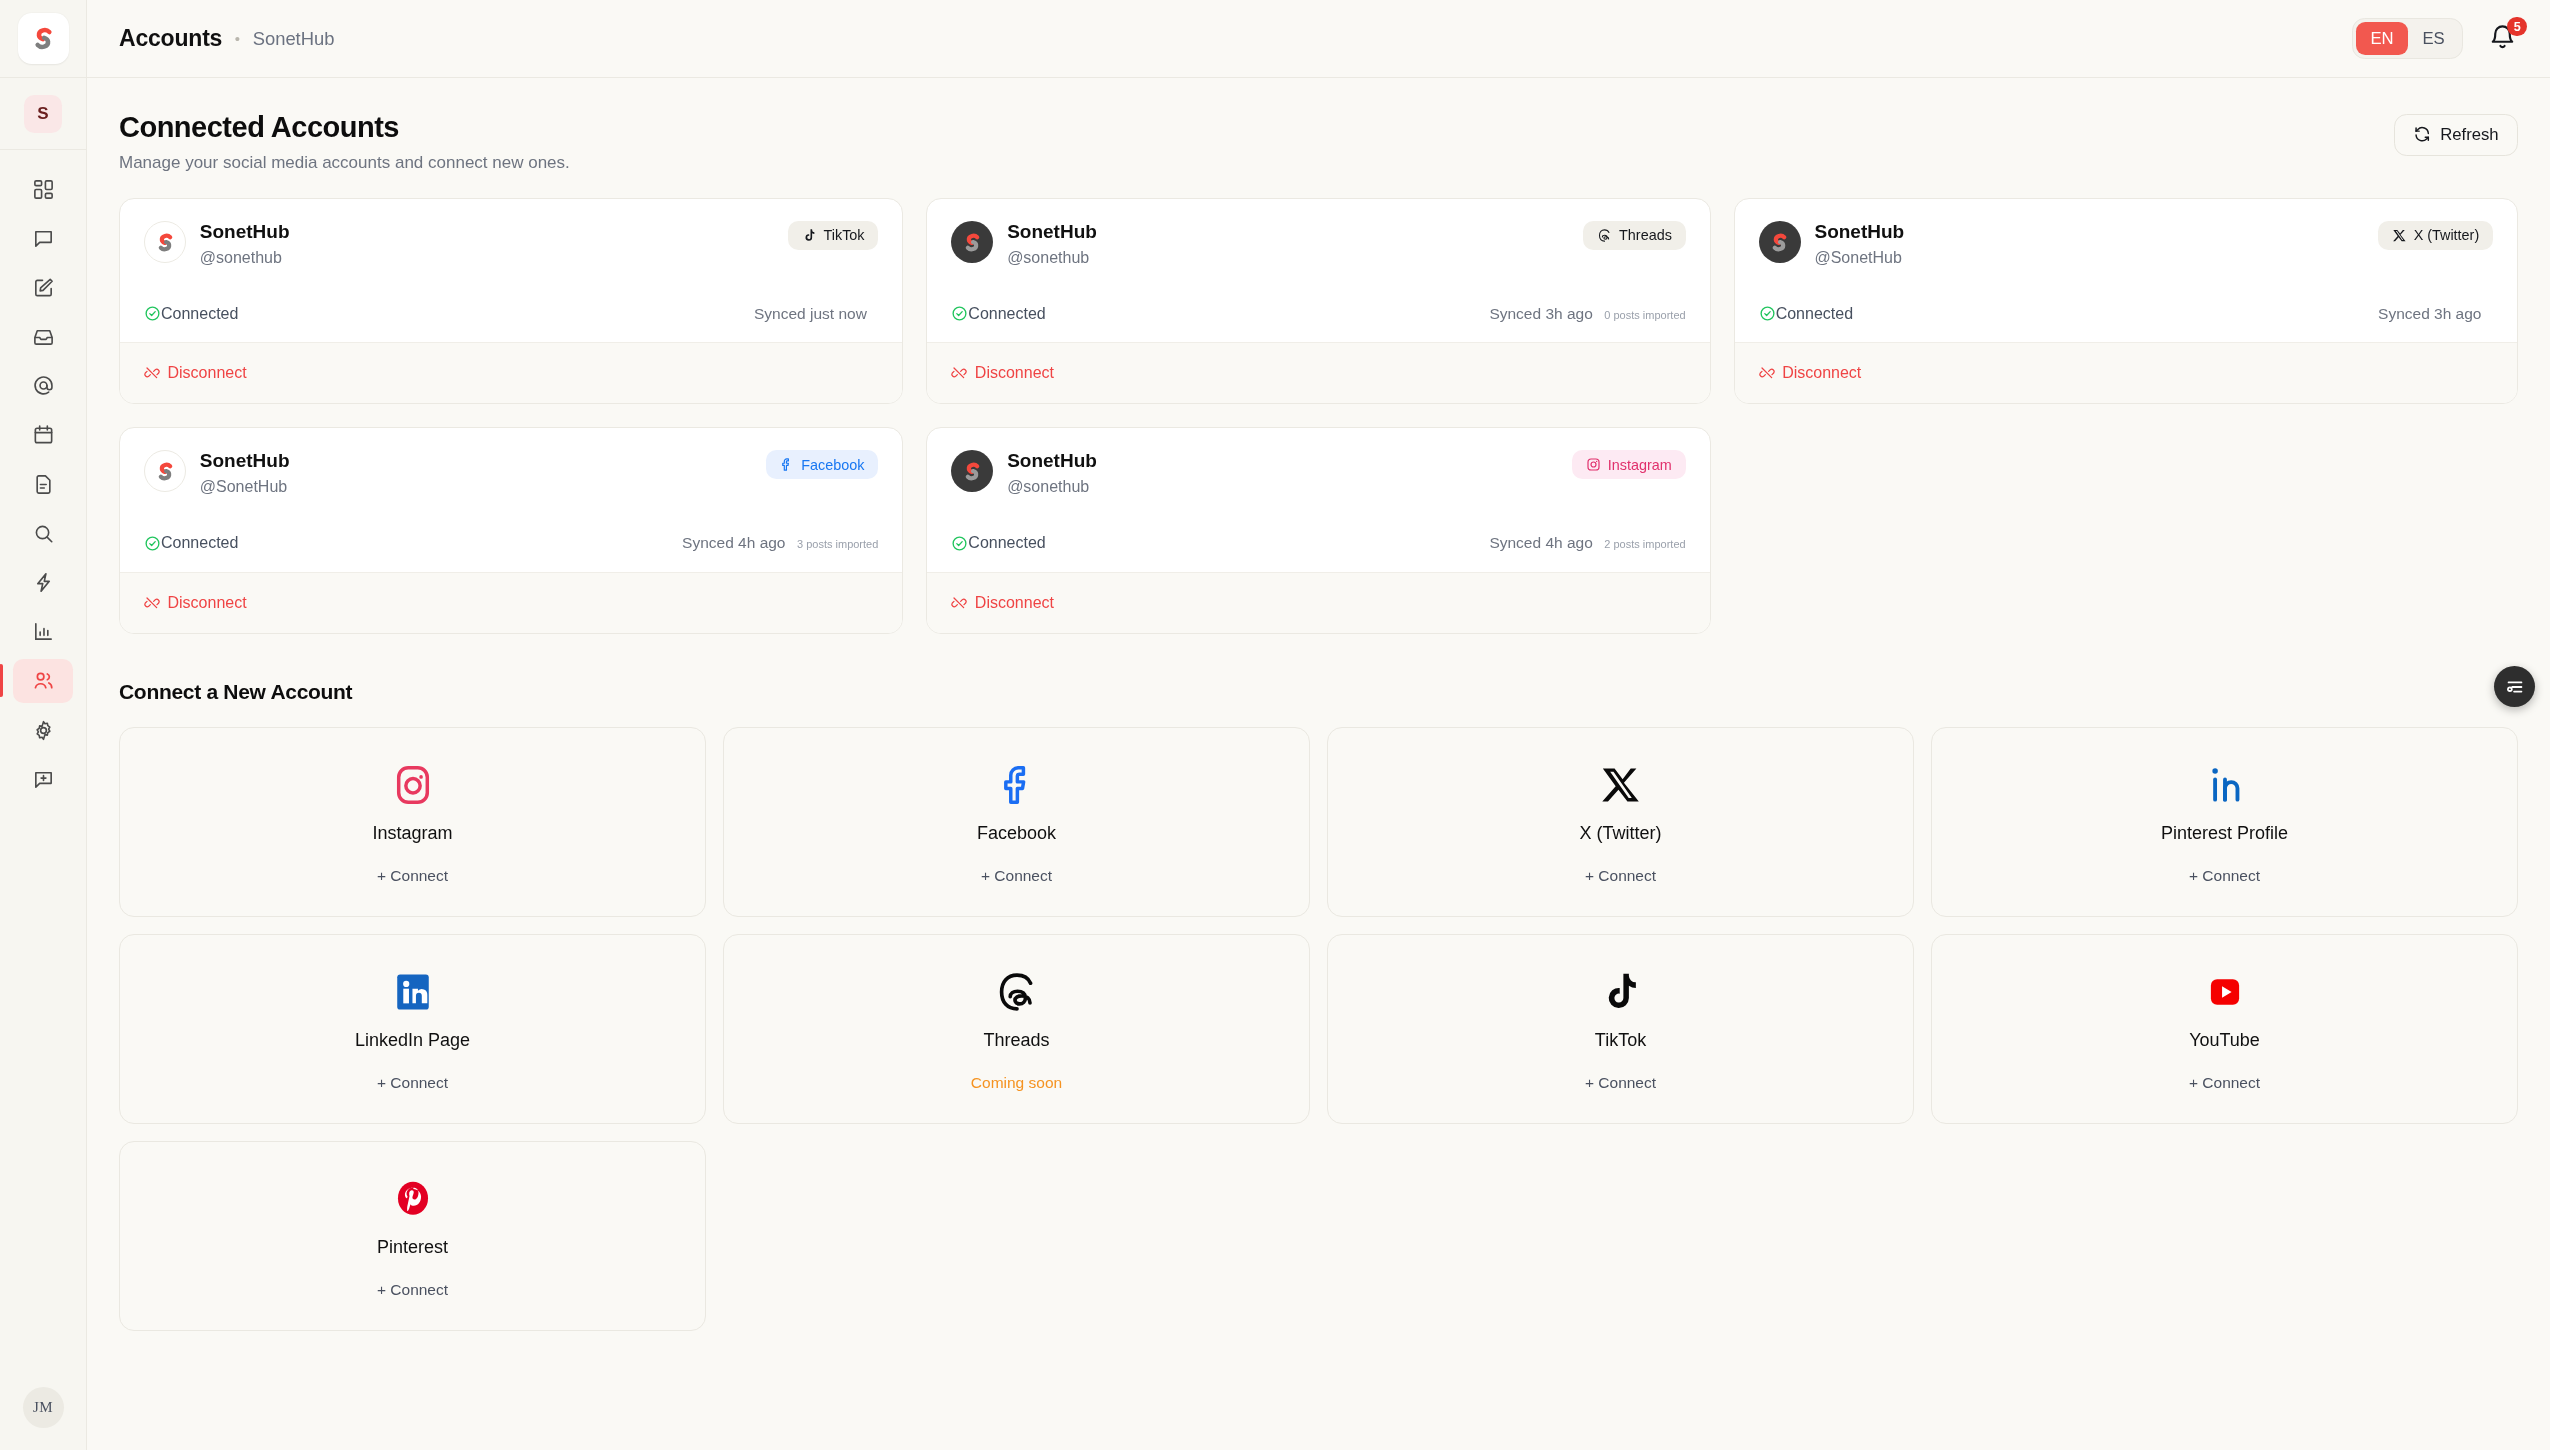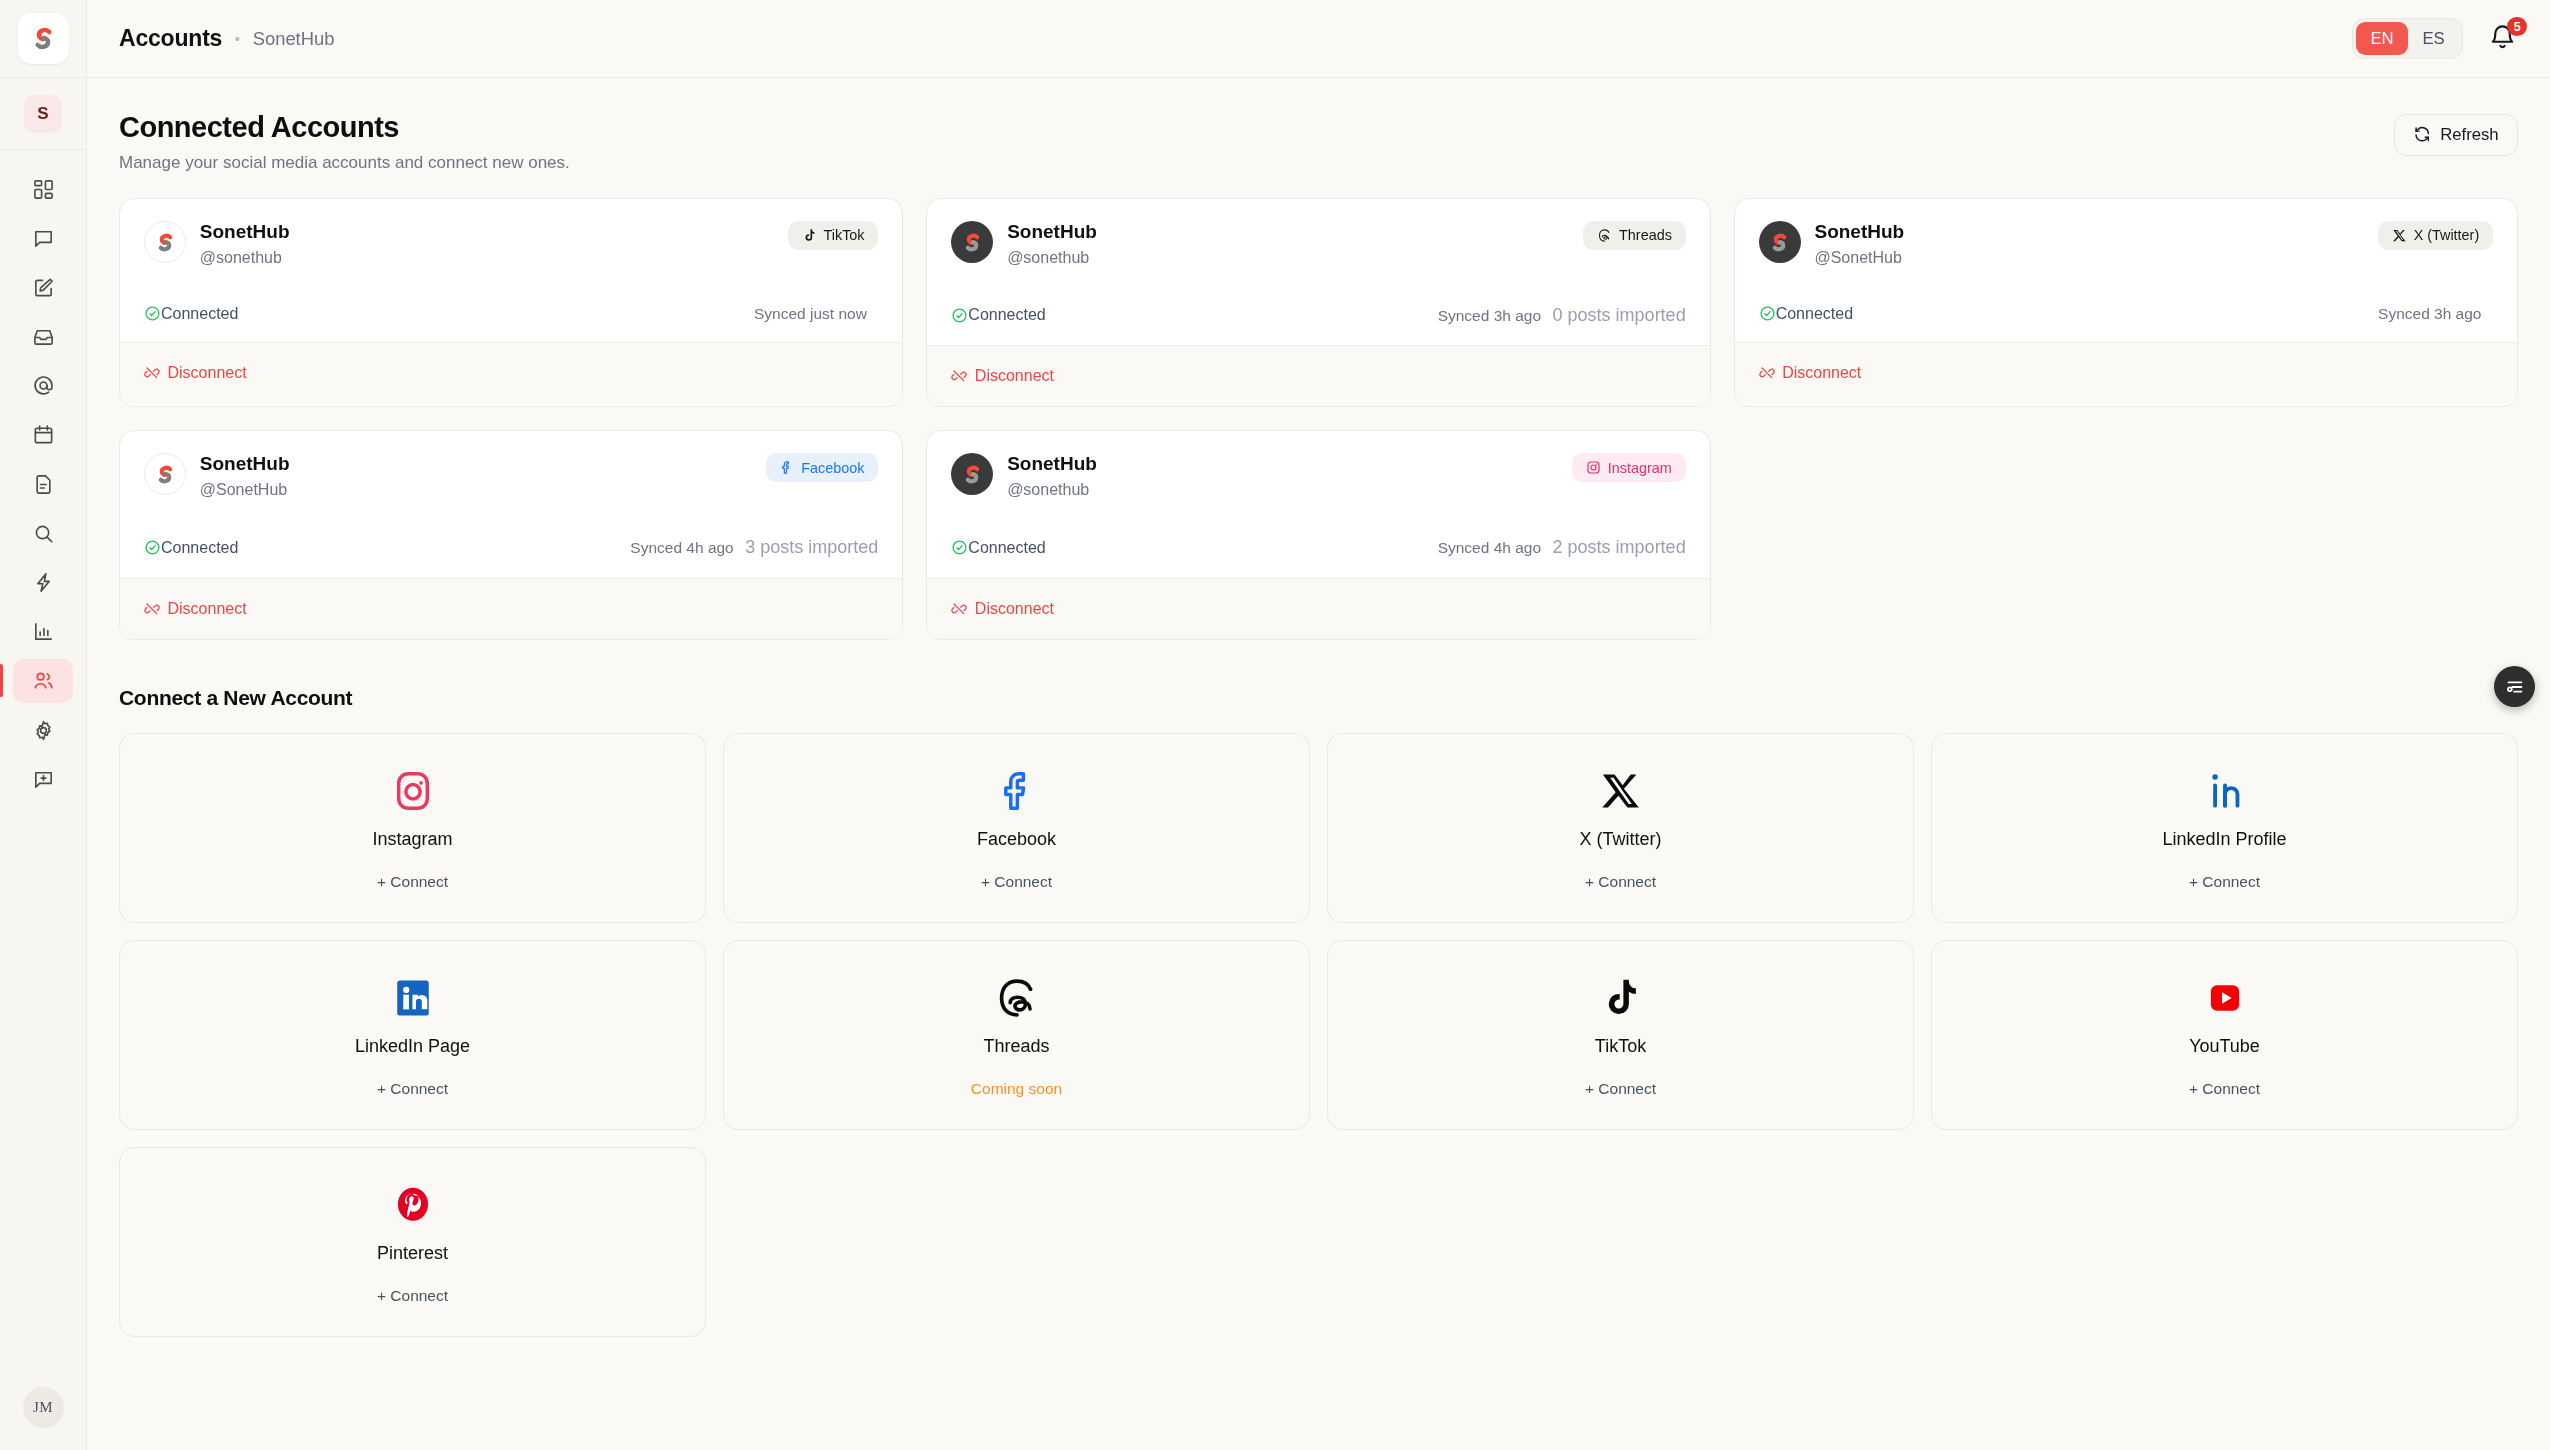--- a/index.html
+++ b/index.html
@@ -130,21 +130,21 @@
   .chip-tiktok { background: #f1efe9; color: #16181d; }
   .chip-threads { background: #f1efe9; color: #16181d; }
   .chip-x { background: #f1efe9; color: #16181d; }
   .chip-facebook { background: #e8f0fe; color: #1877f2; }
   .chip-instagram { background: #fdeaf3; color: #e1306c; }
   .acct-status { display: flex; align-items: center; margin-top: 38px; }
   .status-left { display: flex; align-items: center; gap: 0; font-size: 16px; color: #47505f; }
   .status-left svg { width: 17px; height: 17px; color: #22c55e; }
   .status-right { margin-left: auto; display: flex; align-items: baseline; gap: 11.5px; }
   .synced { font-size: 15.5px; color: #6e7480; }
-  .imported { font-size: 18px; color: #9aa0ab; }
+  .imported { font-size: 11px; color: #9aa0ab; }
   .acct-foot {
     border-top: 1.1px solid #f0eee8; background: #faf9f5;
     padding: 21px 24px; display: flex; 
   }
   .disconnect {
     display: flex; align-items: center; gap: 7.5px;
     font-size: 16px; color: #ef4444;
   }
   .disconnect svg { width: 16px; height: 16px; }
 
@@ -596,21 +596,21 @@
 
       <div class="new-tile">
         <div class="new-icon">
           <svg viewBox="0 0 24 24" fill="none" stroke="#0a66c2" stroke-width="2.1">
             <circle cx="6.6" cy="4.3" r="1.5" fill="#0a66c2" stroke="none"></circle>
             <path d="M6.6 9v11" stroke-linecap="round"></path>
             <path d="M12 20v-6.2a3.4 3.4 0 0 1 6.8 0V20" stroke-linecap="round"></path>
             <path d="M12 20V9" stroke-linecap="round"></path>
           </svg>
         </div>
-        <div class="new-label">LinkedIn Profile</div>
+        <div class="new-label">Pinterest Profile</div>
         <div class="new-action">+ Connect</div>
       </div>
 
       <div class="new-tile">
         <div class="new-icon">
           <svg viewBox="0 0 24 24">
             <rect x="3.4" y="2.4" width="17.2" height="19.2" rx="1.6" fill="#1565c0"></rect>
             <circle cx="8.3" cy="7.6" r="1.7" fill="#fff"></circle>
             <rect x="6.7" y="10.2" width="3.1" height="8" fill="#fff"></rect>
             <path d="M11.7 18.2v-8h3v1.1a3 3 0 0 1 5.1 2.2v4.7h-3v-4.2a1.6 1.6 0 0 0-3.2 0v4.2h-1.9z" fill="#fff"></path>

